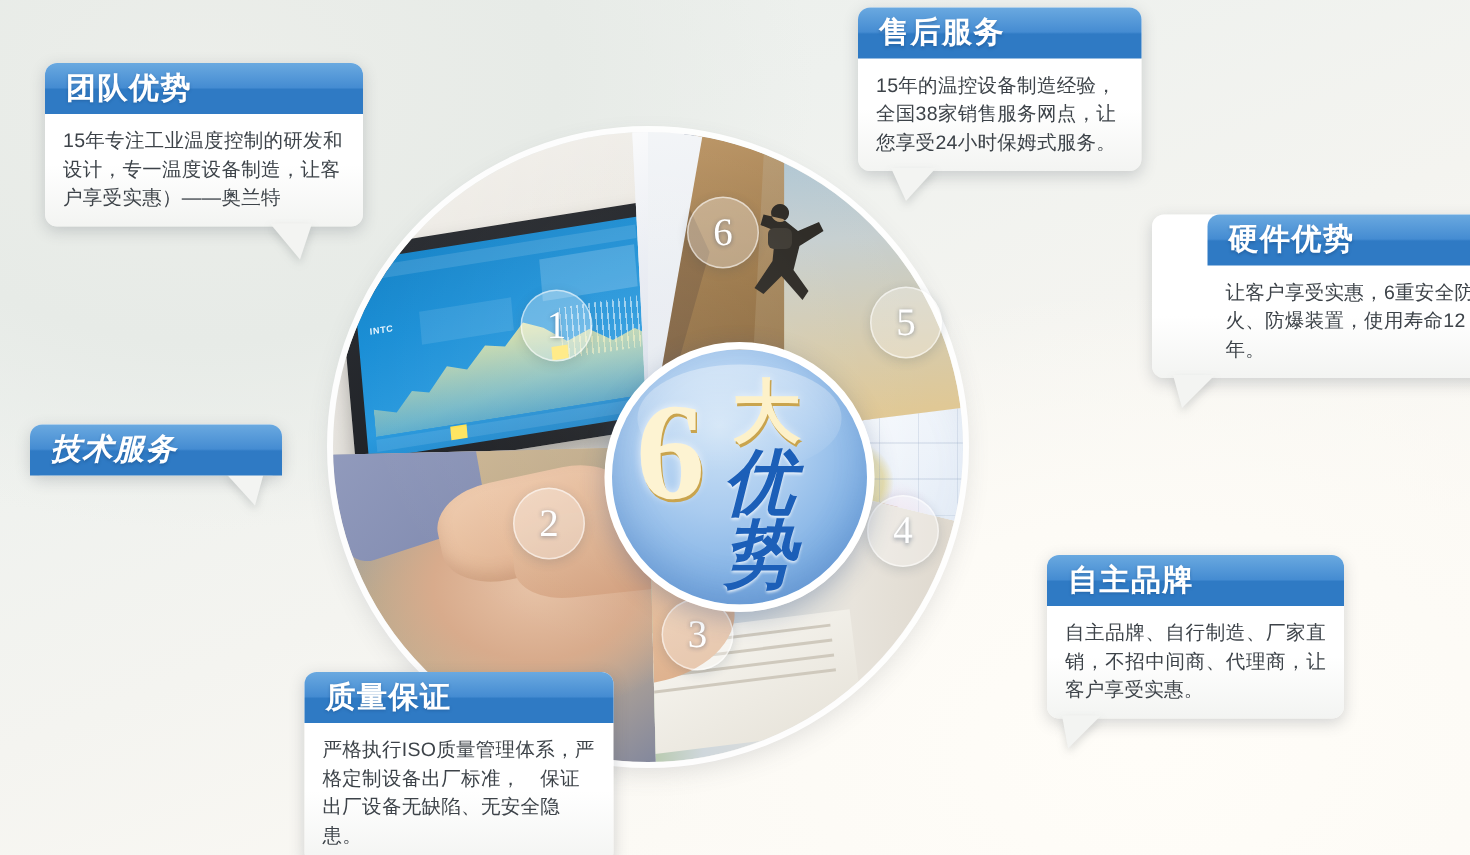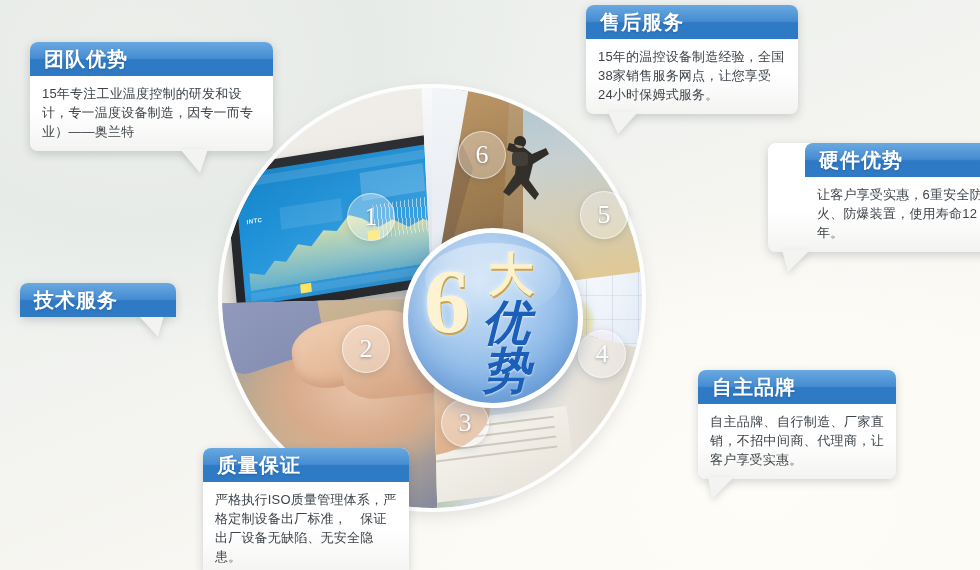--- a/index.html
+++ b/index.html
@@ -260,29 +260,29 @@
     text-shadow:0 1px 2px rgba(20,60,110,.35);
     box-sizing:border-box;
   }
   .card .body{
     padding:8px 12px 10px 12px;font-size:13px;line-height:19px;color:#3d4349;
     letter-spacing:.2px;
   }
   .tail{position:absolute;width:0;height:0;}
 
   
-  .card-team{left:30px;top:42px;width:243px;}
+  .card-team{left:30px;top:42px;width:212px;}
   .card-team .tail{
     left:150px;bottom:-22px;
     border-left:20px solid transparent;border-right:8px solid transparent;
     border-top:24px solid #f3f4f2;
     filter:drop-shadow(0 3px 3px rgba(60,70,80,.18));
   }
   
-  .card-sale{left:586px;top:5px;width:212px;}
+  .card-sale{left:572px;top:5px;width:189px;}
   .card-sale .tail{
     left:22px;bottom:-20px;
     border-left:10px solid transparent;border-right:20px solid transparent;
     border-top:22px solid #f3f4f2;
     filter:drop-shadow(0 3px 3px rgba(60,70,80,.18));
   }
   
   .card-hw{left:768px;top:143px;width:206px;padding-left:37px;}
   .card-hw .tail{
     left:14px;bottom:-20px;
@@ -295,21 +295,21 @@
   .card-sw .body{text-align:justify;}
   .card-sw .tail{
     left:10px;bottom:-20px;
     border-left:4px solid transparent;border-right:22px solid transparent;
     border-top:22px solid #f3f4f2;
     filter:drop-shadow(0 3px 3px rgba(60,70,80,.18));
   }
   
   .card-q{left:203px;top:448px;width:206px;}
   
-  .card-tech{left:20px;top:283px;width:156px;}
+  .card-tech{left:20px;top:283px;width:168px;font-style:italic;}
   .card-tech .tail{
     right:12px;bottom:-20px;
     border-left:20px solid transparent;border-right:6px solid transparent;
     border-top:22px solid #f3f4f2;
     filter:drop-shadow(0 3px 3px rgba(60,70,80,.18));
   }
   .card .bar,.card .body{position:relative;z-index:2;}
 </style>
 </head>
 <body>
@@ -414,21 +414,21 @@
   <div class="num n6">6</div>
 
   <div class="center">
     <div class="c-six">6</div>
     <div class="c-da">大</div>
     <div class="c-ys">优势</div>
   </div>
 
   <div class="card card-team">
     <div class="bar">团队优势</div>
-    <div class="body">15年专注工业温度控制的研发和设计，专一温度设备制造，因专一而专业）——奥兰特</div>
+    <div class="body">15年专注工业温度控制的研发和设计，专一温度设备制造，让客户享受实惠）——奥兰特</div>
     <div class="tail"></div>
   </div>
 
   <div class="card card-sale">
     <div class="bar">售后服务</div>
     <div class="body">15年的温控设备制造经验，全国38家销售服务网点，让您享受24小时保姆式服务。</div>
     <div class="tail"></div>
   </div>
 
   <div class="card card-hw">

